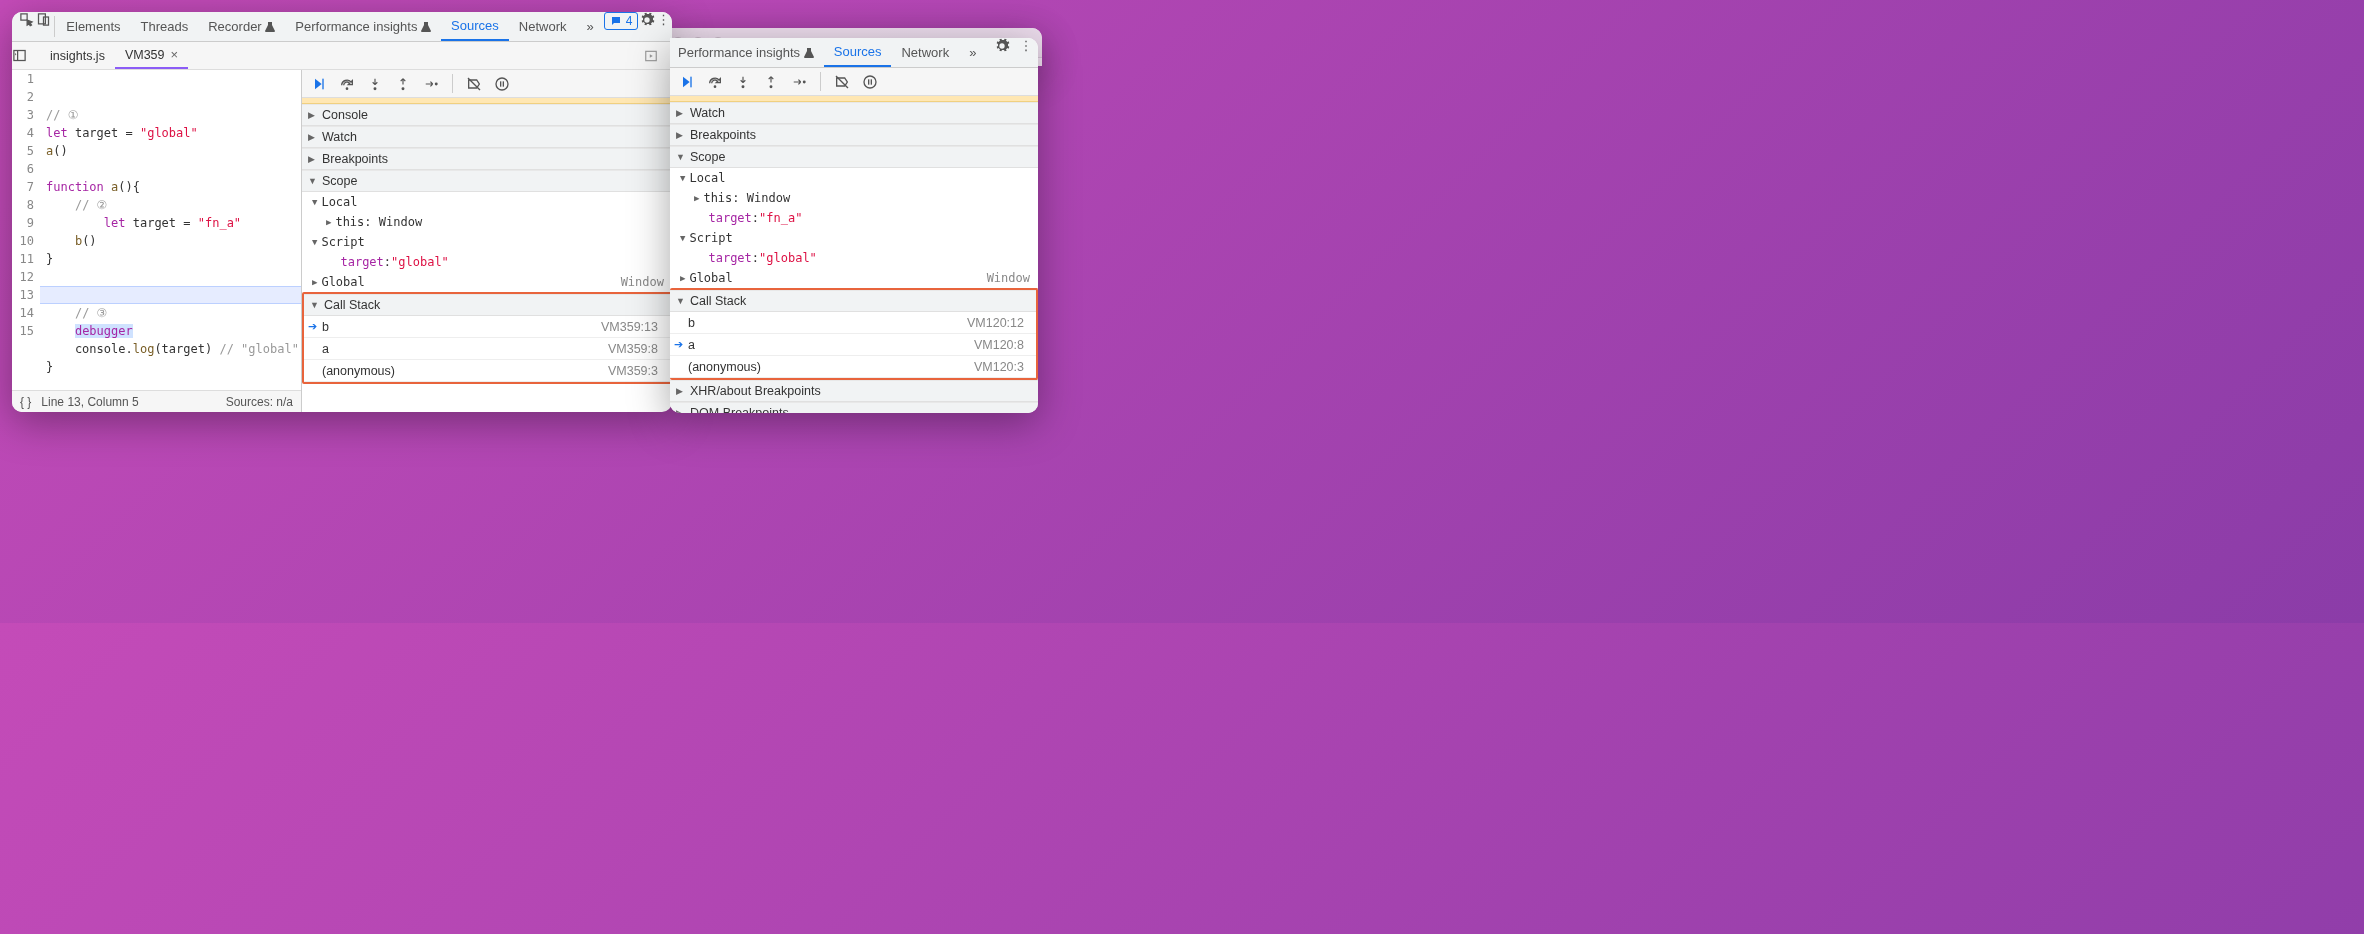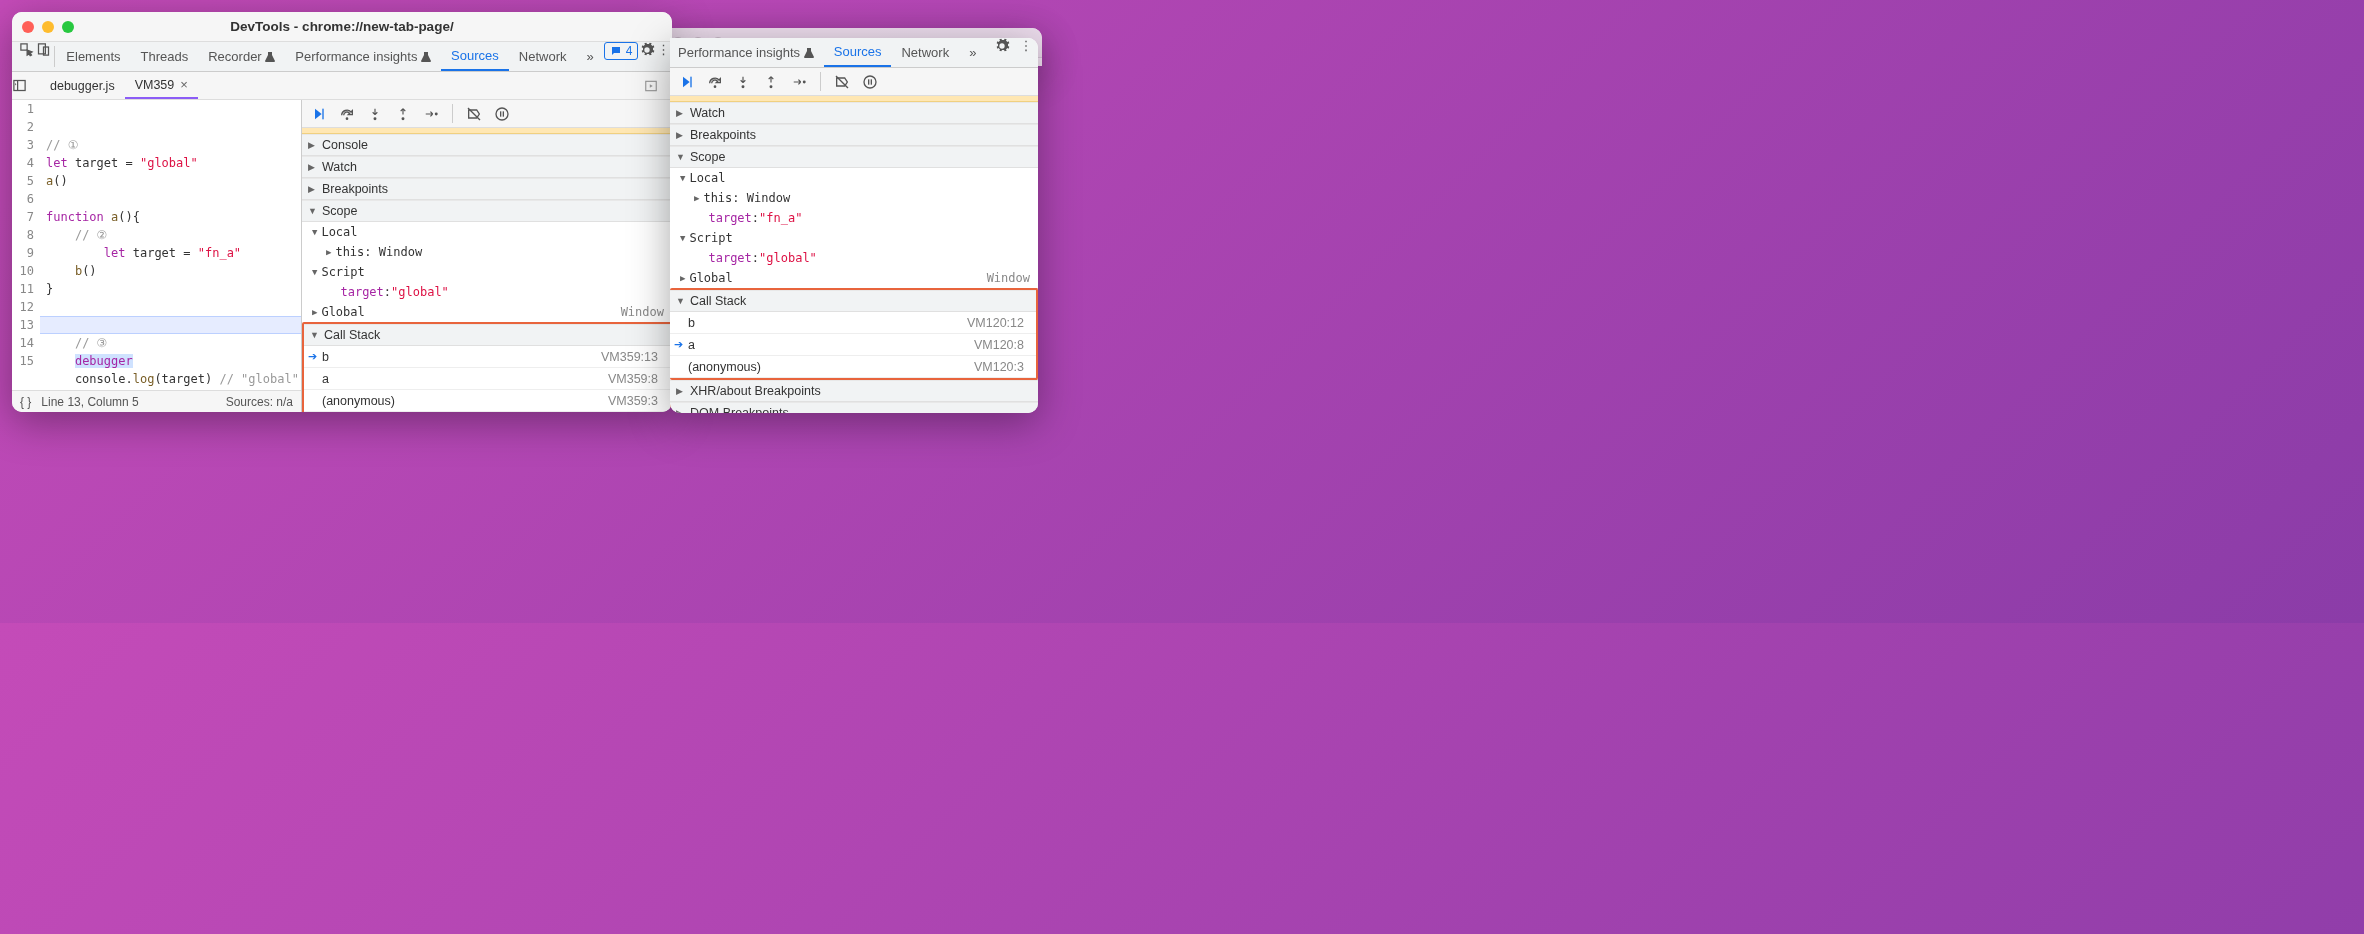--- a/index.html
+++ b/index.html
@@ -130,28 +130,20 @@
       <div class="traffic">
           <span></span>
           <span></span>
           <span></span>
         </div>
       <span>DevTools - about:blank</span>
     </div>
   </div>
 
   <div class="window front">
-    <div class="titlebar">
-      <div class="traffic">
-        <span class="tr-close"></span>
-        <span class="tr-min"></span>
-        <span class="tr-max"></span>
-      </div>
-      <span>DevTools - chrome://new-tab-page/</span>
-    </div>
 
     <div class="tabs-row">
       <div class="icon-slot">
           <svg width="15" height="15" viewBox="0 0 24 24" fill="none" stroke="#555" stroke-width="2">
             <rect x="3" y="3" width="10" height="10"></rect>
             <path d="M13 13l8 3-3 2 2 3-2 1-2-3-3 2z" fill="#555"></path>
           </svg>
         </div>
       <div class="icon-slot">
           <svg width="15" height="15" viewBox="0 0 24 24" fill="none" stroke="#555" stroke-width="2">
@@ -189,21 +181,21 @@
     <div class="subheader">
       <div class="icon-slot" style="width:28px">
           <svg width="15" height="15" viewBox="0 0 24 24" fill="none" stroke="#555" stroke-width="2">
             <rect x="3" y="4" width="18" height="16"></rect>
             <path d="M9 4v16"></path>
             <path d="M5 12l2-2-2-2" fill="#555" stroke="none"></path>
           </svg>
         </div>
       <div class="file-tabs">
         <div class="file-tab">
-            <span>debugger.js</span>
+            <span>insights.js</span>
           </div>
         <div class="file-tab active">
             <span>VM359</span>
             <span class="close">×</span>
           </div>
       </div>
       <div class="spacer" style="flex:1"></div>
       <div class="icon-slot" style="width:28px">
           <svg width="14" height="14" viewBox="0 0 24 24" fill="none" stroke="#999" stroke-width="2">
             <rect x="3" y="4" width="18" height="16"></rect>

